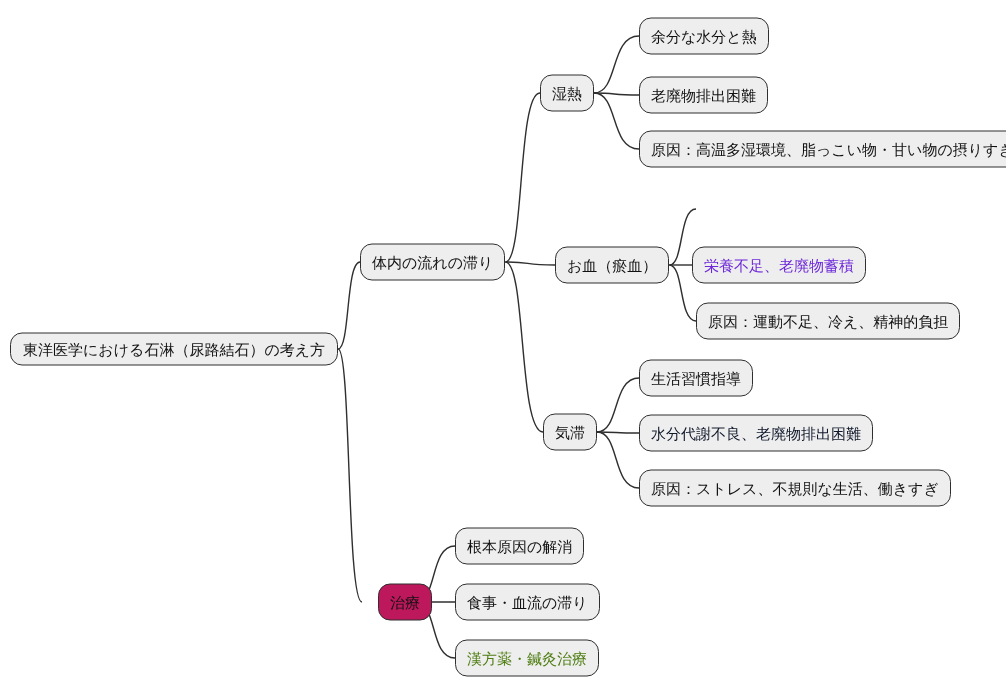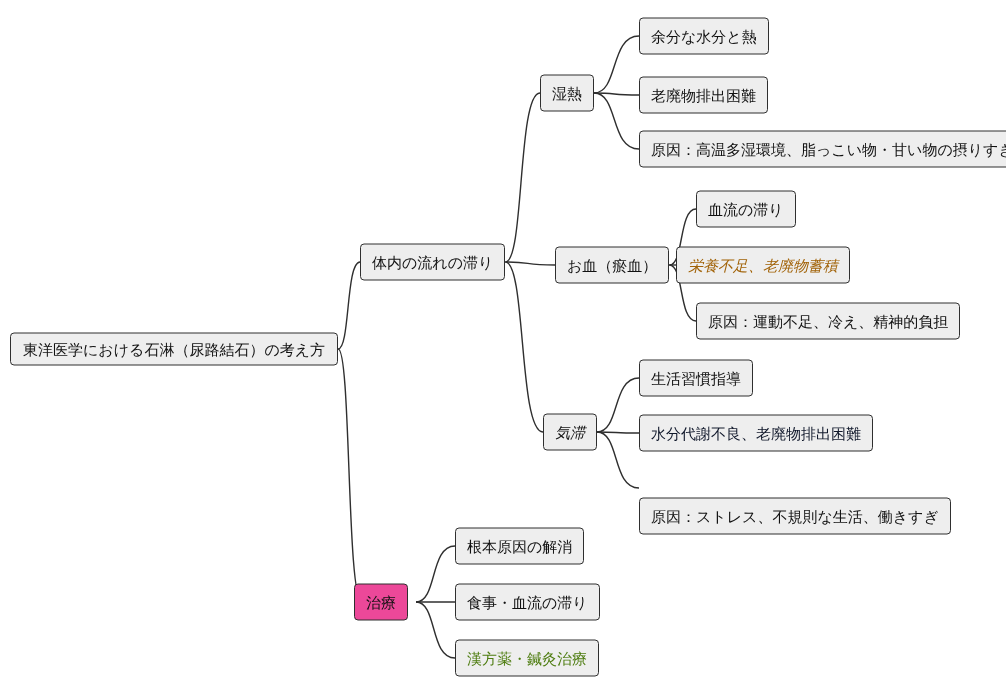--- a/index.html
+++ b/index.html
@@ -16,21 +16,21 @@
   }
   .node{
     position:absolute;
     transform:translateY(-50%);
     box-sizing:border-box;
     white-space:nowrap;
     font-size:15px;
     line-height:1;
     padding:10px 11px;
     border:1.5px solid #2f2f2f;
-    border-radius:4px;
+    border-radius:12px;
     background:#eeeeee;
     color:#111111;
     text-align:center;
   }
   .node.root{padding:8px 12px;}
 </style>
 </head>
 <body>
 
 <div class="canvas" id="canvas" style="background: rgb(255, 255, 255);">
@@ -58,27 +58,26 @@
   <div class="node root" style="left: 10px; top: 349px; background: rgb(238, 238, 238); border-color: rgb(47, 47, 47); color: rgb(17, 17, 17);">東洋医学における石淋（尿路結石）の考え方</div>
 
   <div class="node" style="left: 360px; top: 262px; background: rgb(238, 238, 238); border-color: rgb(47, 47, 47); color: rgb(17, 17, 17);">体内の流れの滞り</div>
 
   <div class="node" style="left: 540px; top: 93px; background: rgb(238, 238, 238); border-color: rgb(47, 47, 47); color: rgb(17, 17, 17);">湿熱</div>
   <div class="node" style="left: 639px; top: 36px; background: rgb(238, 238, 238); border-color: rgb(47, 47, 47); color: rgb(17, 17, 17);">余分な水分と熱</div>
   <div class="node" style="left: 639px; top: 95px; background: rgb(238, 238, 238); border-color: rgb(47, 47, 47); color: rgb(17, 17, 17);">老廃物排出困難</div>
   <div class="node" style="left: 639px; top: 149px; background: rgb(238, 238, 238); border-color: rgb(47, 47, 47); color: rgb(17, 17, 17);">原因：高温多湿環境、脂っこい物・甘い物の摂りすぎ</div>
 
   <div class="node" style="left: 555px; top: 265px; background: rgb(238, 238, 238); border-color: rgb(47, 47, 47); color: rgb(17, 17, 17);">お血（瘀血）</div>
-  <div class="node" style="left: 696px; top: 209px; background: rgb(238, 238, 238); border-color: rgb(47, 47, 47); color: rgb(17, 17, 17);">血流の滞り</div>
-  <div class="node" style="left: 676px; top: 265px; background: rgb(238, 238, 238); border-color: rgb(47, 47, 47); color: #a16207; font-style: italic;">栄養不足、老廃物蓄積</div>
+  <div class="node" style="left: 692px; top: 265px; background: rgb(238, 238, 238); border-color: rgb(47, 47, 47); color: #6d28d9;">栄養不足、老廃物蓄積</div>
   <div class="node" style="left: 696px; top: 321px; background: rgb(238, 238, 238); border-color: rgb(47, 47, 47); color: rgb(17, 17, 17);">原因：運動不足、冷え、精神的負担</div>
 
-  <div class="node" style="left: 543px; top: 432px; background: rgb(238, 238, 238); border-color: rgb(47, 47, 47); color: rgb(17, 17, 17); font-style: italic;">気滞</div>
+  <div class="node" style="left: 543px; top: 432px; background: rgb(238, 238, 238); border-color: rgb(47, 47, 47); color: rgb(17, 17, 17);">気滞</div>
   <div class="node" style="left: 639px; top: 378px; background: rgb(238, 238, 238); border-color: rgb(47, 47, 47); color: rgb(17, 17, 17);">生活習慣指導</div>
   <div class="node" style="left: 639px; top: 433px; background: rgb(238, 238, 238); border-color: rgb(47, 47, 47); color: #0f172a;">水分代謝不良、老廃物排出困難</div>
-  <div class="node" style="left: 639px; top: 488px; background: rgb(238, 238, 238); border-color: rgb(47, 47, 47); color: rgb(17, 17, 17); margin-top: 28px;">原因：ストレス、不規則な生活、働きすぎ</div>
+  <div class="node" style="left: 639px; top: 488px; background: rgb(238, 238, 238); border-color: rgb(47, 47, 47); color: rgb(17, 17, 17);">原因：ストレス、不規則な生活、働きすぎ</div>
 
-  <div class="node" style="left: 354px; top: 602px; background: #ec4899; border-color: rgb(47, 47, 47); color: rgb(17, 17, 17);">治療</div>
+  <div class="node" style="left: 378px; top: 602px; background: #be185d; border-color: rgb(47, 47, 47); color: rgb(17, 17, 17);">治療</div>
   <div class="node" style="left: 455px; top: 546px; background: rgb(238, 238, 238); border-color: rgb(47, 47, 47); color: rgb(17, 17, 17);">根本原因の解消</div>
   <div class="node" style="left: 455px; top: 602px; background: rgb(238, 238, 238); border-color: rgb(47, 47, 47); color: rgb(17, 17, 17);">食事・血流の滞り</div>
   <div class="node" style="left: 455px; top: 658px; background: rgb(238, 238, 238); border-color: rgb(47, 47, 47); color: #4d7c0f;">漢方薬・鍼灸治療</div>
 
 </div>
 
 </body></html>

